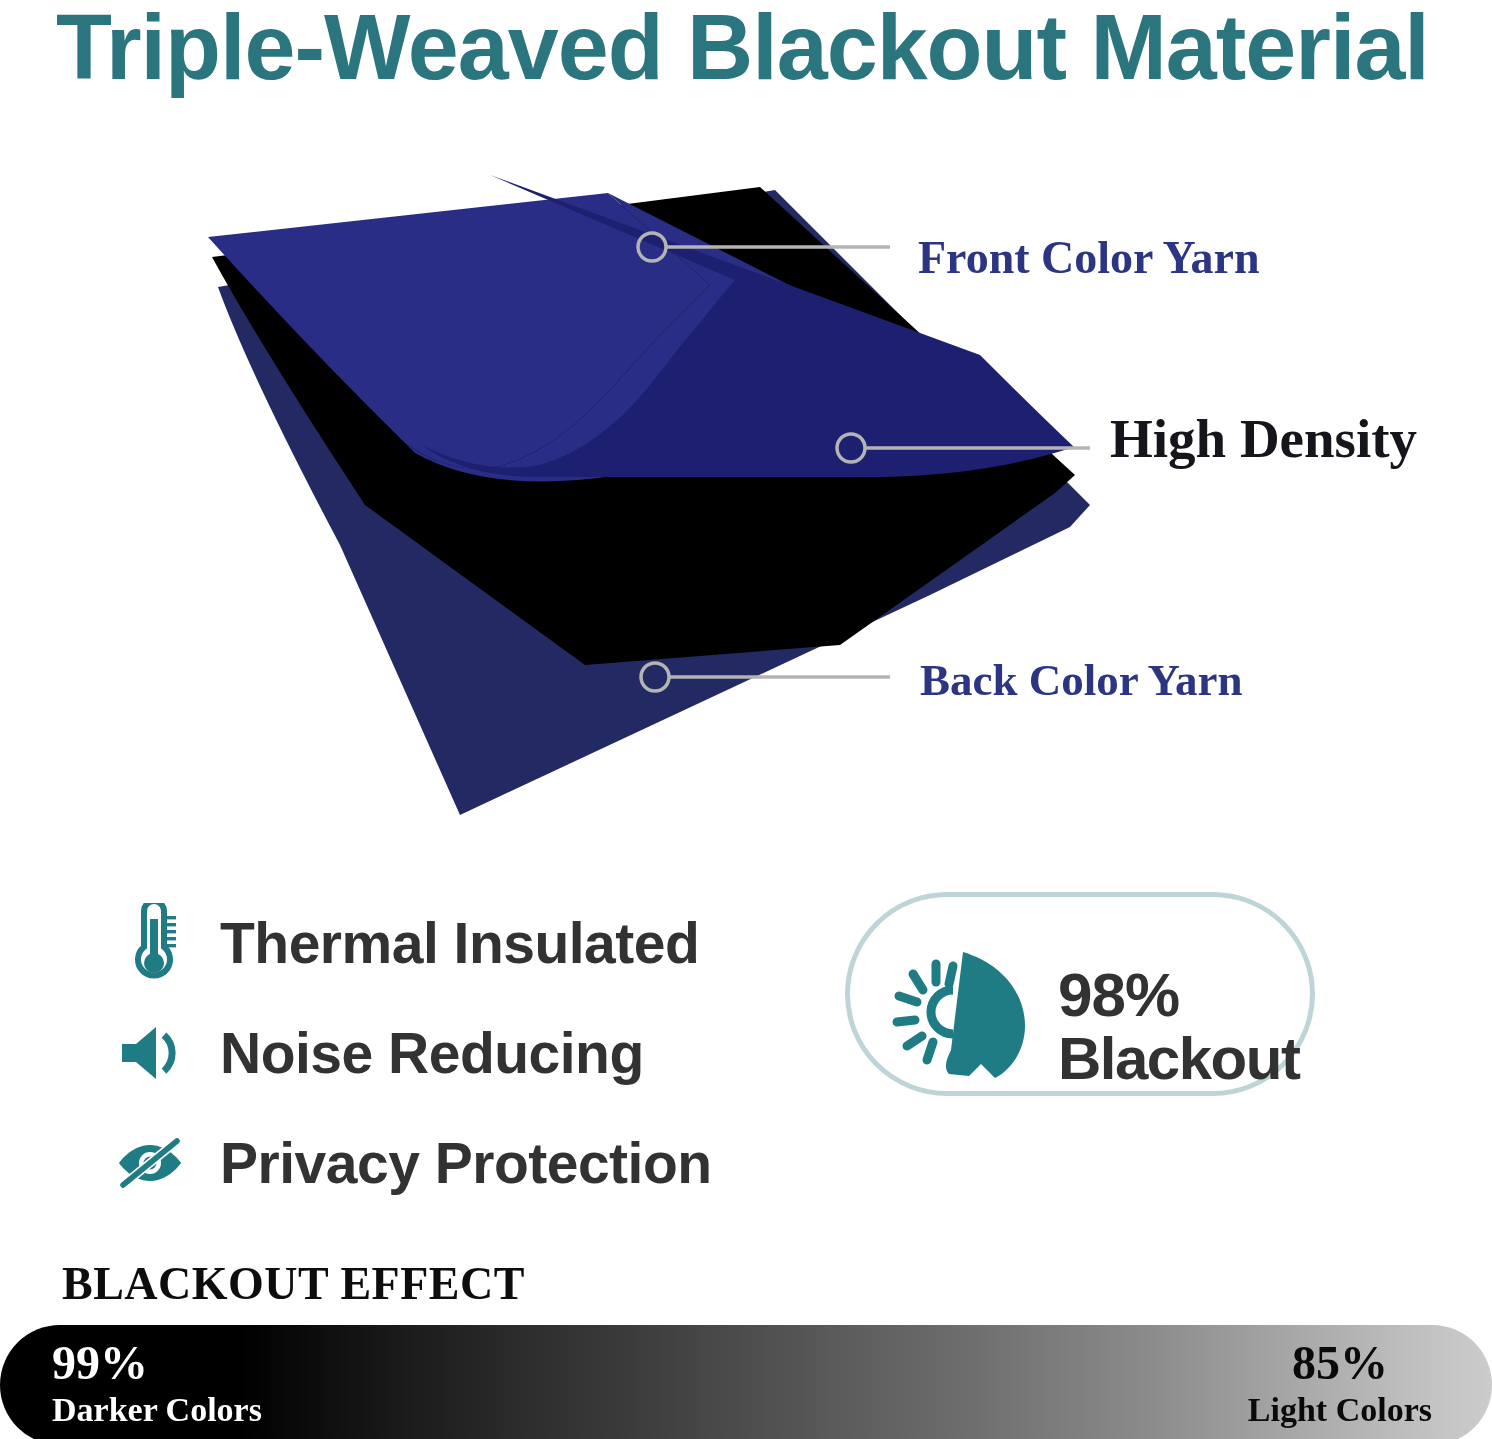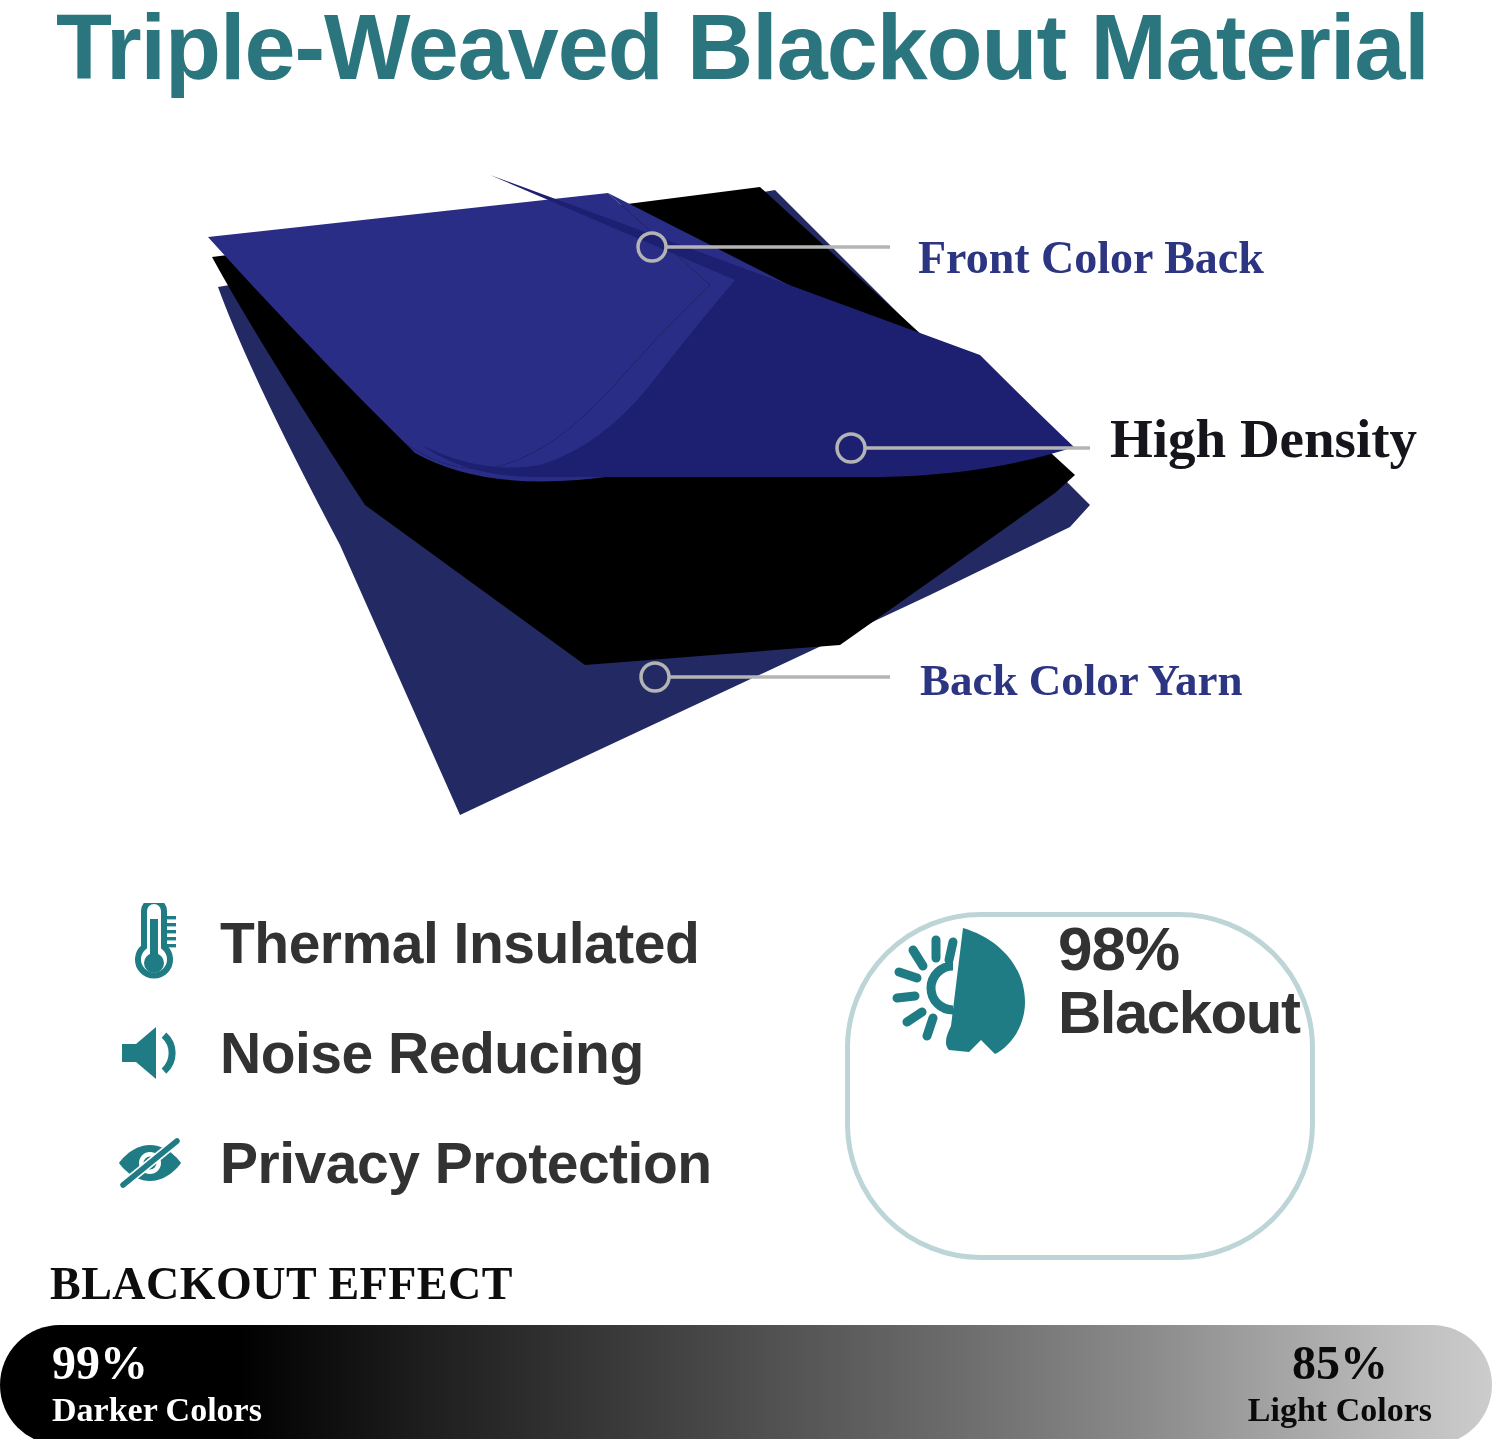--- a/index.html
+++ b/index.html
@@ -106,28 +106,28 @@
     color: #323232;
     white-space: nowrap;
     margin-left: 32px;
     letter-spacing: -0.5px;
   }
 
   
   #badge {
     position: absolute;
     left: 845px;
-    top: 912px;
+    top: 892px;
     width: 470px;
-    height: 348px;
+    height: 204px;
     border: 5px solid #bdd5d6;
     border-radius: 136px;
     box-sizing: border-box;
     display: flex;
-    align-items: flex-start;
+    align-items: flex-end;
     justify-content: flex-start;
     padding-left: 36px;
   }
   #badge-icon {
     width: 150px;
     min-width: 150px;
     height: 150px;
     display: flex;
     align-items: center;
     justify-content: center;
@@ -149,21 +149,21 @@
   #badge-word {
     display: block;
     font-size: 60px;
     line-height: 64px;
     letter-spacing: -1.5px;
   }
 
   
   #effect-title {
     position: absolute;
-    left: 50px;
+    left: 62px;
     top: 1258px;
     font-family: "Liberation Serif", serif;
     font-weight: bold;
     font-size: 46px;
     line-height: 52px;
     color: #0d0d0d;
     letter-spacing: 0.5px;
     white-space: nowrap;
   }
   #gradient-bar {
@@ -251,21 +251,21 @@
         <circle cx="661" cy="273" r="14"></circle>
         <line x1="676" y1="273" x2="900" y2="273"></line>
       </g>
       <g stroke="#b4b4b4" stroke-width="3.5" fill="none">
         <circle cx="465" cy="502" r="14"></circle>
         <line x1="480" y1="502" x2="700" y2="502"></line>
       </g>
     </svg>
   </div>
 
-  <div class="callout navy" id="label-front">Front  Color Back</div>
+  <div class="callout navy" id="label-front">Front  Color Yarn</div>
 
   <div class="callout dark" id="label-middle">
     <span class="l1">High Density</span>
   </div>
 
   <div class="callout navy" id="label-back">Back Color Yarn</div>
 
   <div id="features">
 
     <div class="feature-row">

